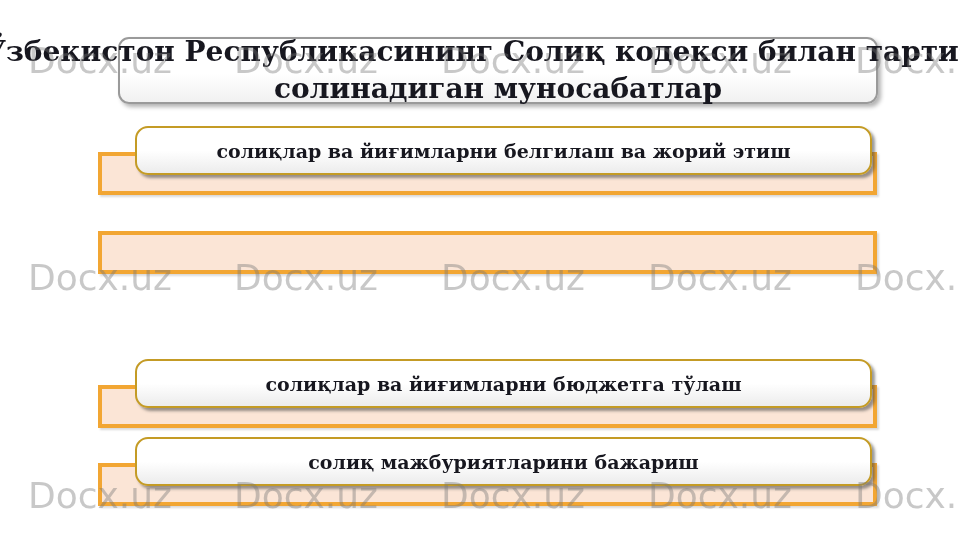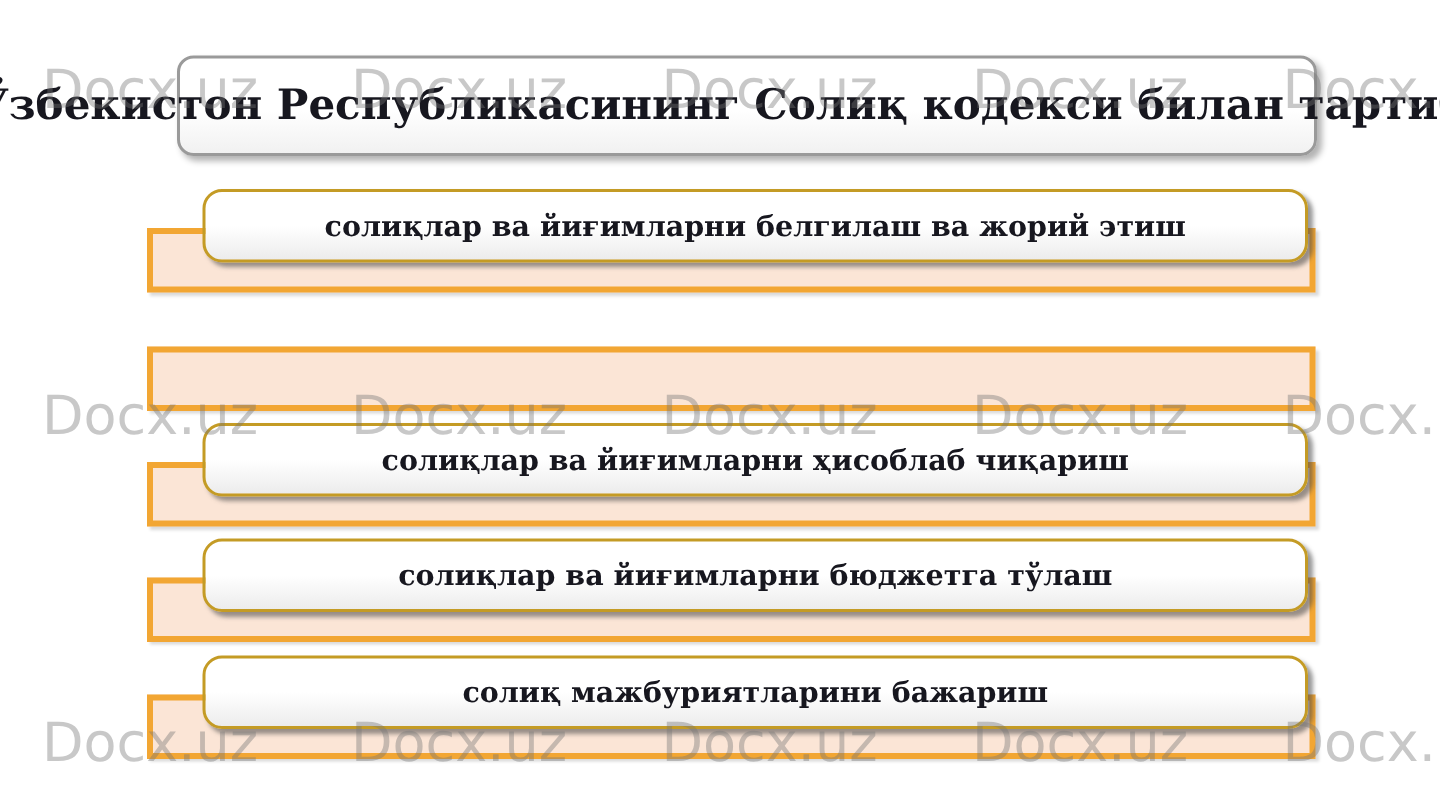--- a/index.html
+++ b/index.html
@@ -98,39 +98,34 @@
     text-align: center;
   }
 </style>
 </head>
 <body>
 
 <div class="stage">
 
   <div class="title-box">
     <span class="title-line">Ўзбекистон Республикасининг Солиқ кодекси билан тартибга</span>
+    <span class="title-line">солинадиган муносабатлар</span>
   </div>
 
   <div class="row row-0">
     <div class="tab"></div>
     <div class="pill">
       <span class="pill-label">солиқлар ва йиғимларни белгилаш ва жорий этиш</span>
     </div>
   </div>
 
   <div class="row row-1">
     <div class="tab"></div>
   </div>
 
-  <div class="row row-2">
-    <div class="tab"></div>
-    <div class="pill">
-      <span class="pill-label">солиқлар ва йиғимларни ҳисоблаб чиқариш</span>
-    </div>
-  </div>
 
   <div class="row row-4">
     <div class="tab"></div>
     <div class="pill">
       <span class="pill-label">солиқ мажбуриятларини бажариш</span>
     </div>
   </div>
 
   <div class="row row-3">
     <div class="tab"></div>

